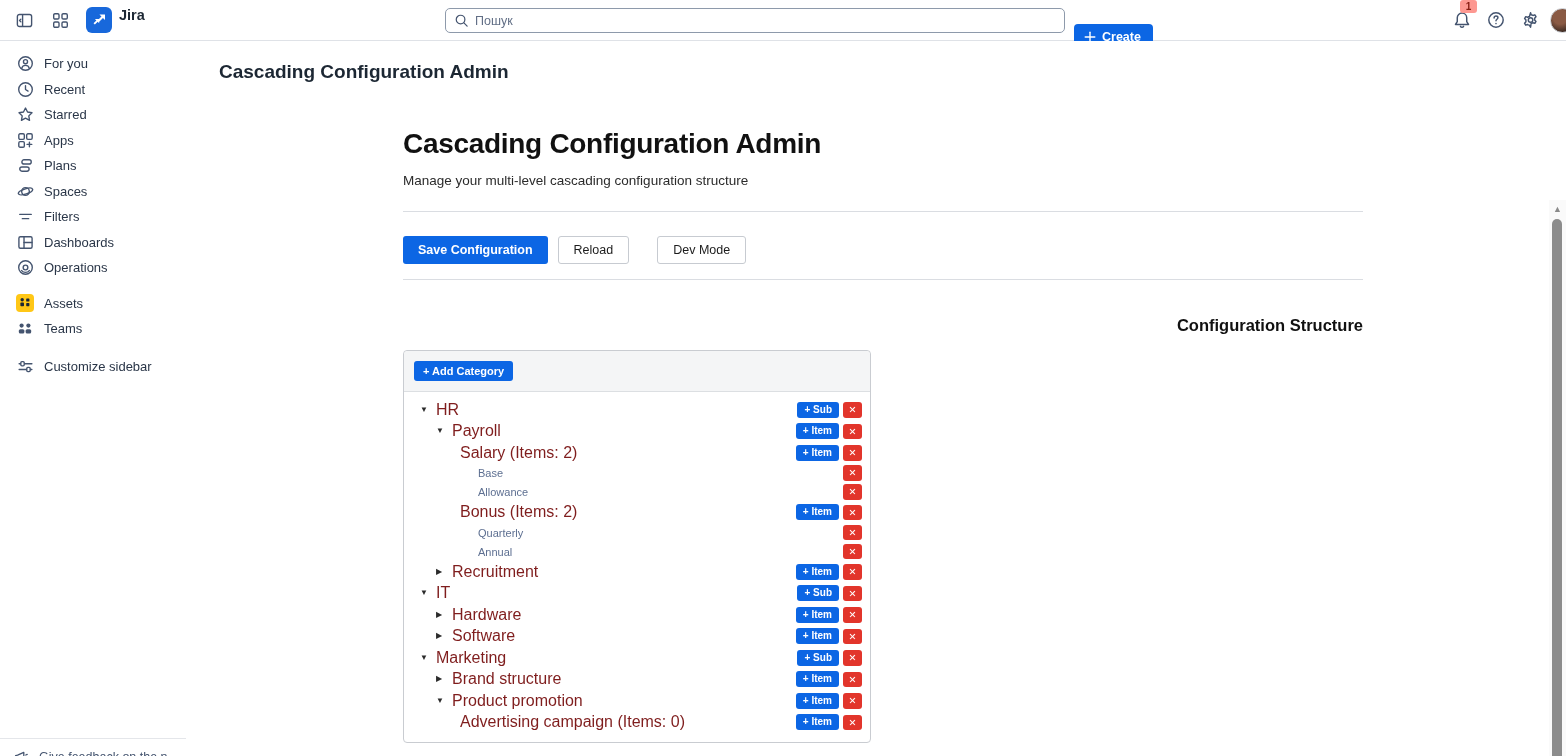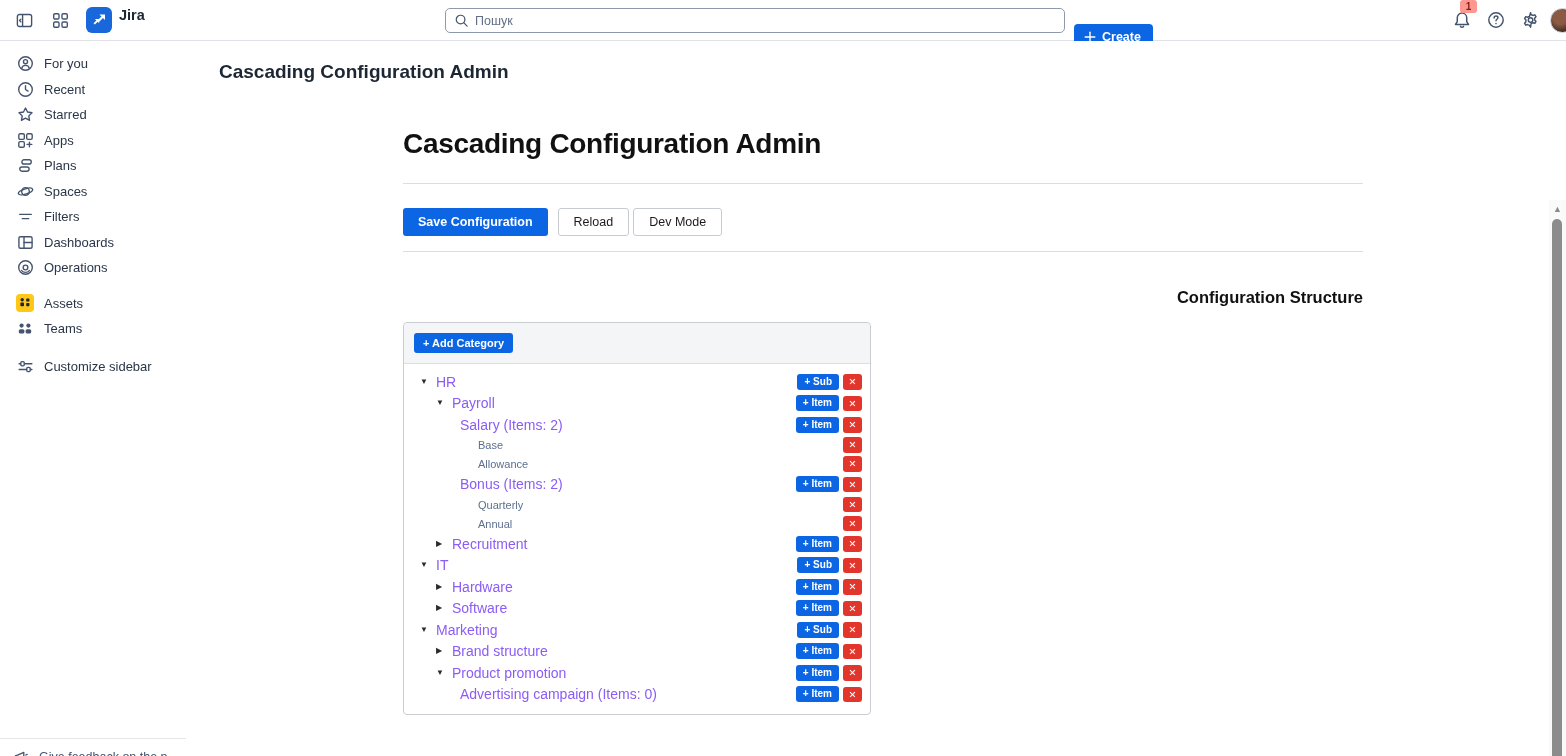--- a/index.html
+++ b/index.html
@@ -53,34 +53,34 @@
   .scroll-area { position:absolute; left:186px; top:100px; right:0; bottom:0; background:#fff; overflow:hidden; }
   .inner { margin-left:217px; width:960px; padding-top:28px; }
   .h1 { font-size:28px; font-weight:800; color:#111; letter-spacing:-0.3px; }
   .sub { margin-top:13px; font-size:13.5px; color:#2b2b2b; }
   .rule { border:none; border-top:1px solid #dadde2; margin-top:23px; }
   .btn-row { margin-top:24px; display:flex; align-items:center; }
   .btn { height:28px; border-radius:3px; font-size:12.5px; font-family:inherit; cursor:pointer;
     padding:0 15px; display:flex; align-items:center; }
   .btn-primary { color:#fff; border:none; font-weight:700; }
   .btn-ghost { background:#fff; border:1px solid #c7cbd1; color:#1c1c1c; margin-left:10px; }
-  .btn-ghost + .btn-ghost { margin-left:4px; }
+  .btn-ghost + .btn-ghost { margin-left:28px; }
   .rule2 { border:none; border-top:1px solid #dadde2; margin-top:15px; }
   .section-title { margin-top:36px; font-size:16.5px; font-weight:800; color:#111;text-align:right; }
 
   .panel { margin-top:15px; width:468px; border:1px solid #c9ccd1; border-radius:4px; background:#fff; }
   .panel-head { background:#f4f5f6; border-bottom:1px solid #dcdfe2; border-radius:4px 4px 0 0; padding:10px 10px; }
   .add-cat { border:none; border-radius:3px; color:#fff; font-size:11px; font-weight:700;
     padding:4px 9px; cursor:pointer; font-family:inherit; }
   .tree { padding:7px 8px 9px; }
   .trow { display:flex; align-items:center; }
   .trow.branch { height:21.5px; }
   .trow.leaf { height:19px; }
   .tgl { width:16px; font-size:8px; color:#2b2b2b; cursor:pointer; flex:none; line-height:1; }
-  .tlabel { font-size:14px; color:#8b5cf6; white-space:nowrap; }
+  .tlabel { font-size:16px; color:#7f1d1d; white-space:nowrap; }
   .leaf .tlabel { font-size:11px; color:#5d6f91; }
   .tspacer { flex:1; }
   .act-btn { border:none; border-radius:3px; color:#fff; font-size:10px; font-weight:700;
     padding:2px 7px; margin-right:4px; cursor:pointer; font-family:inherit; line-height:1.2; }
   .del-btn { border:none; border-radius:3px; color:#fff; width:19px; height:15.5px; font-size:9.5px;
     font-weight:700; cursor:pointer; display:flex; align-items:center; justify-content:center;
     font-family:inherit; line-height:1; }
 
   
   .sbar { position:absolute; right:0; top:100px; width:17px; bottom:0; background:#fafafa; }
@@ -351,20 +351,21 @@
   </div>
 </nav>
 
 <div class="page-head">
   <div class="page-title">Cascading Configuration Admin</div>
 </div>
 
 <main class="scroll-area">
   <div class="inner">
     <h1 class="h1">Cascading Configuration Admin</h1>
+    <p class="sub">Manage your multi-level cascading configuration structure</p>
     <hr class="rule">
     <div class="btn-row">
       <button class="btn btn-primary" style="background:#0c66e4;">Save Configuration</button>
       <button class="btn btn-ghost">Reload</button>
       <button class="btn btn-ghost">Dev Mode</button>
     </div>
     <hr class="rule2">
     <h2 class="section-title">Configuration Structure</h2>
 
     <div class="panel">

